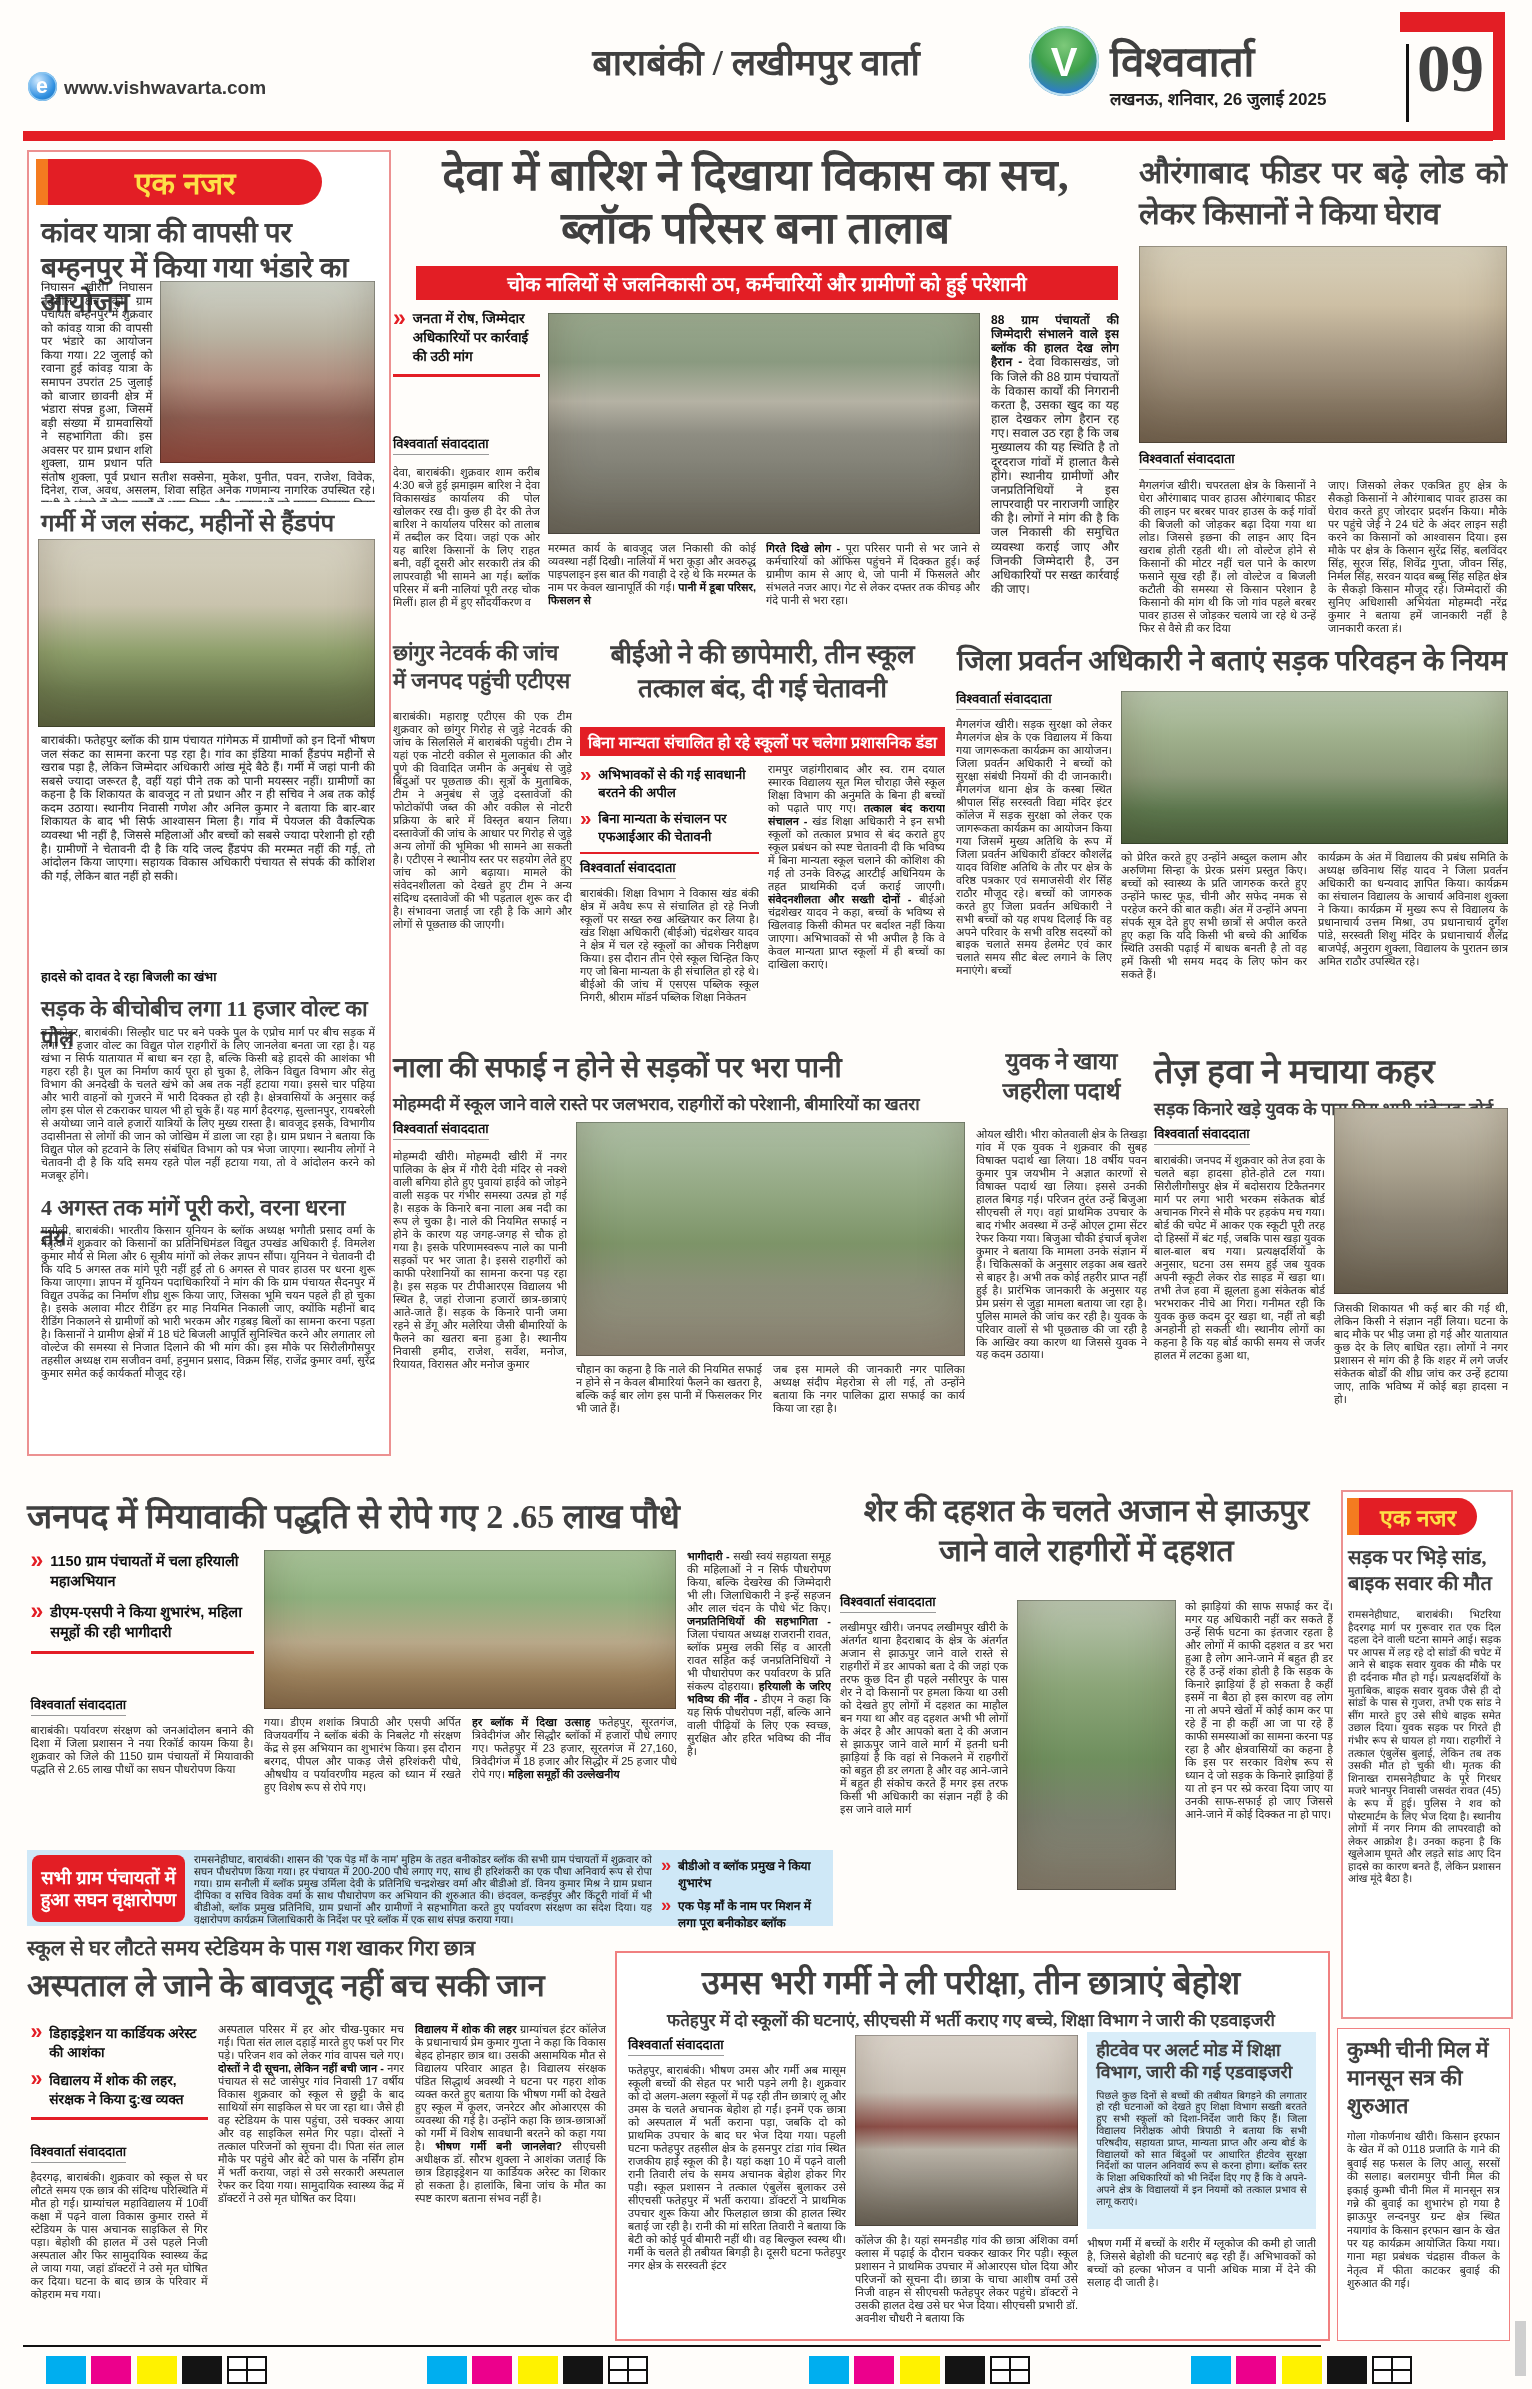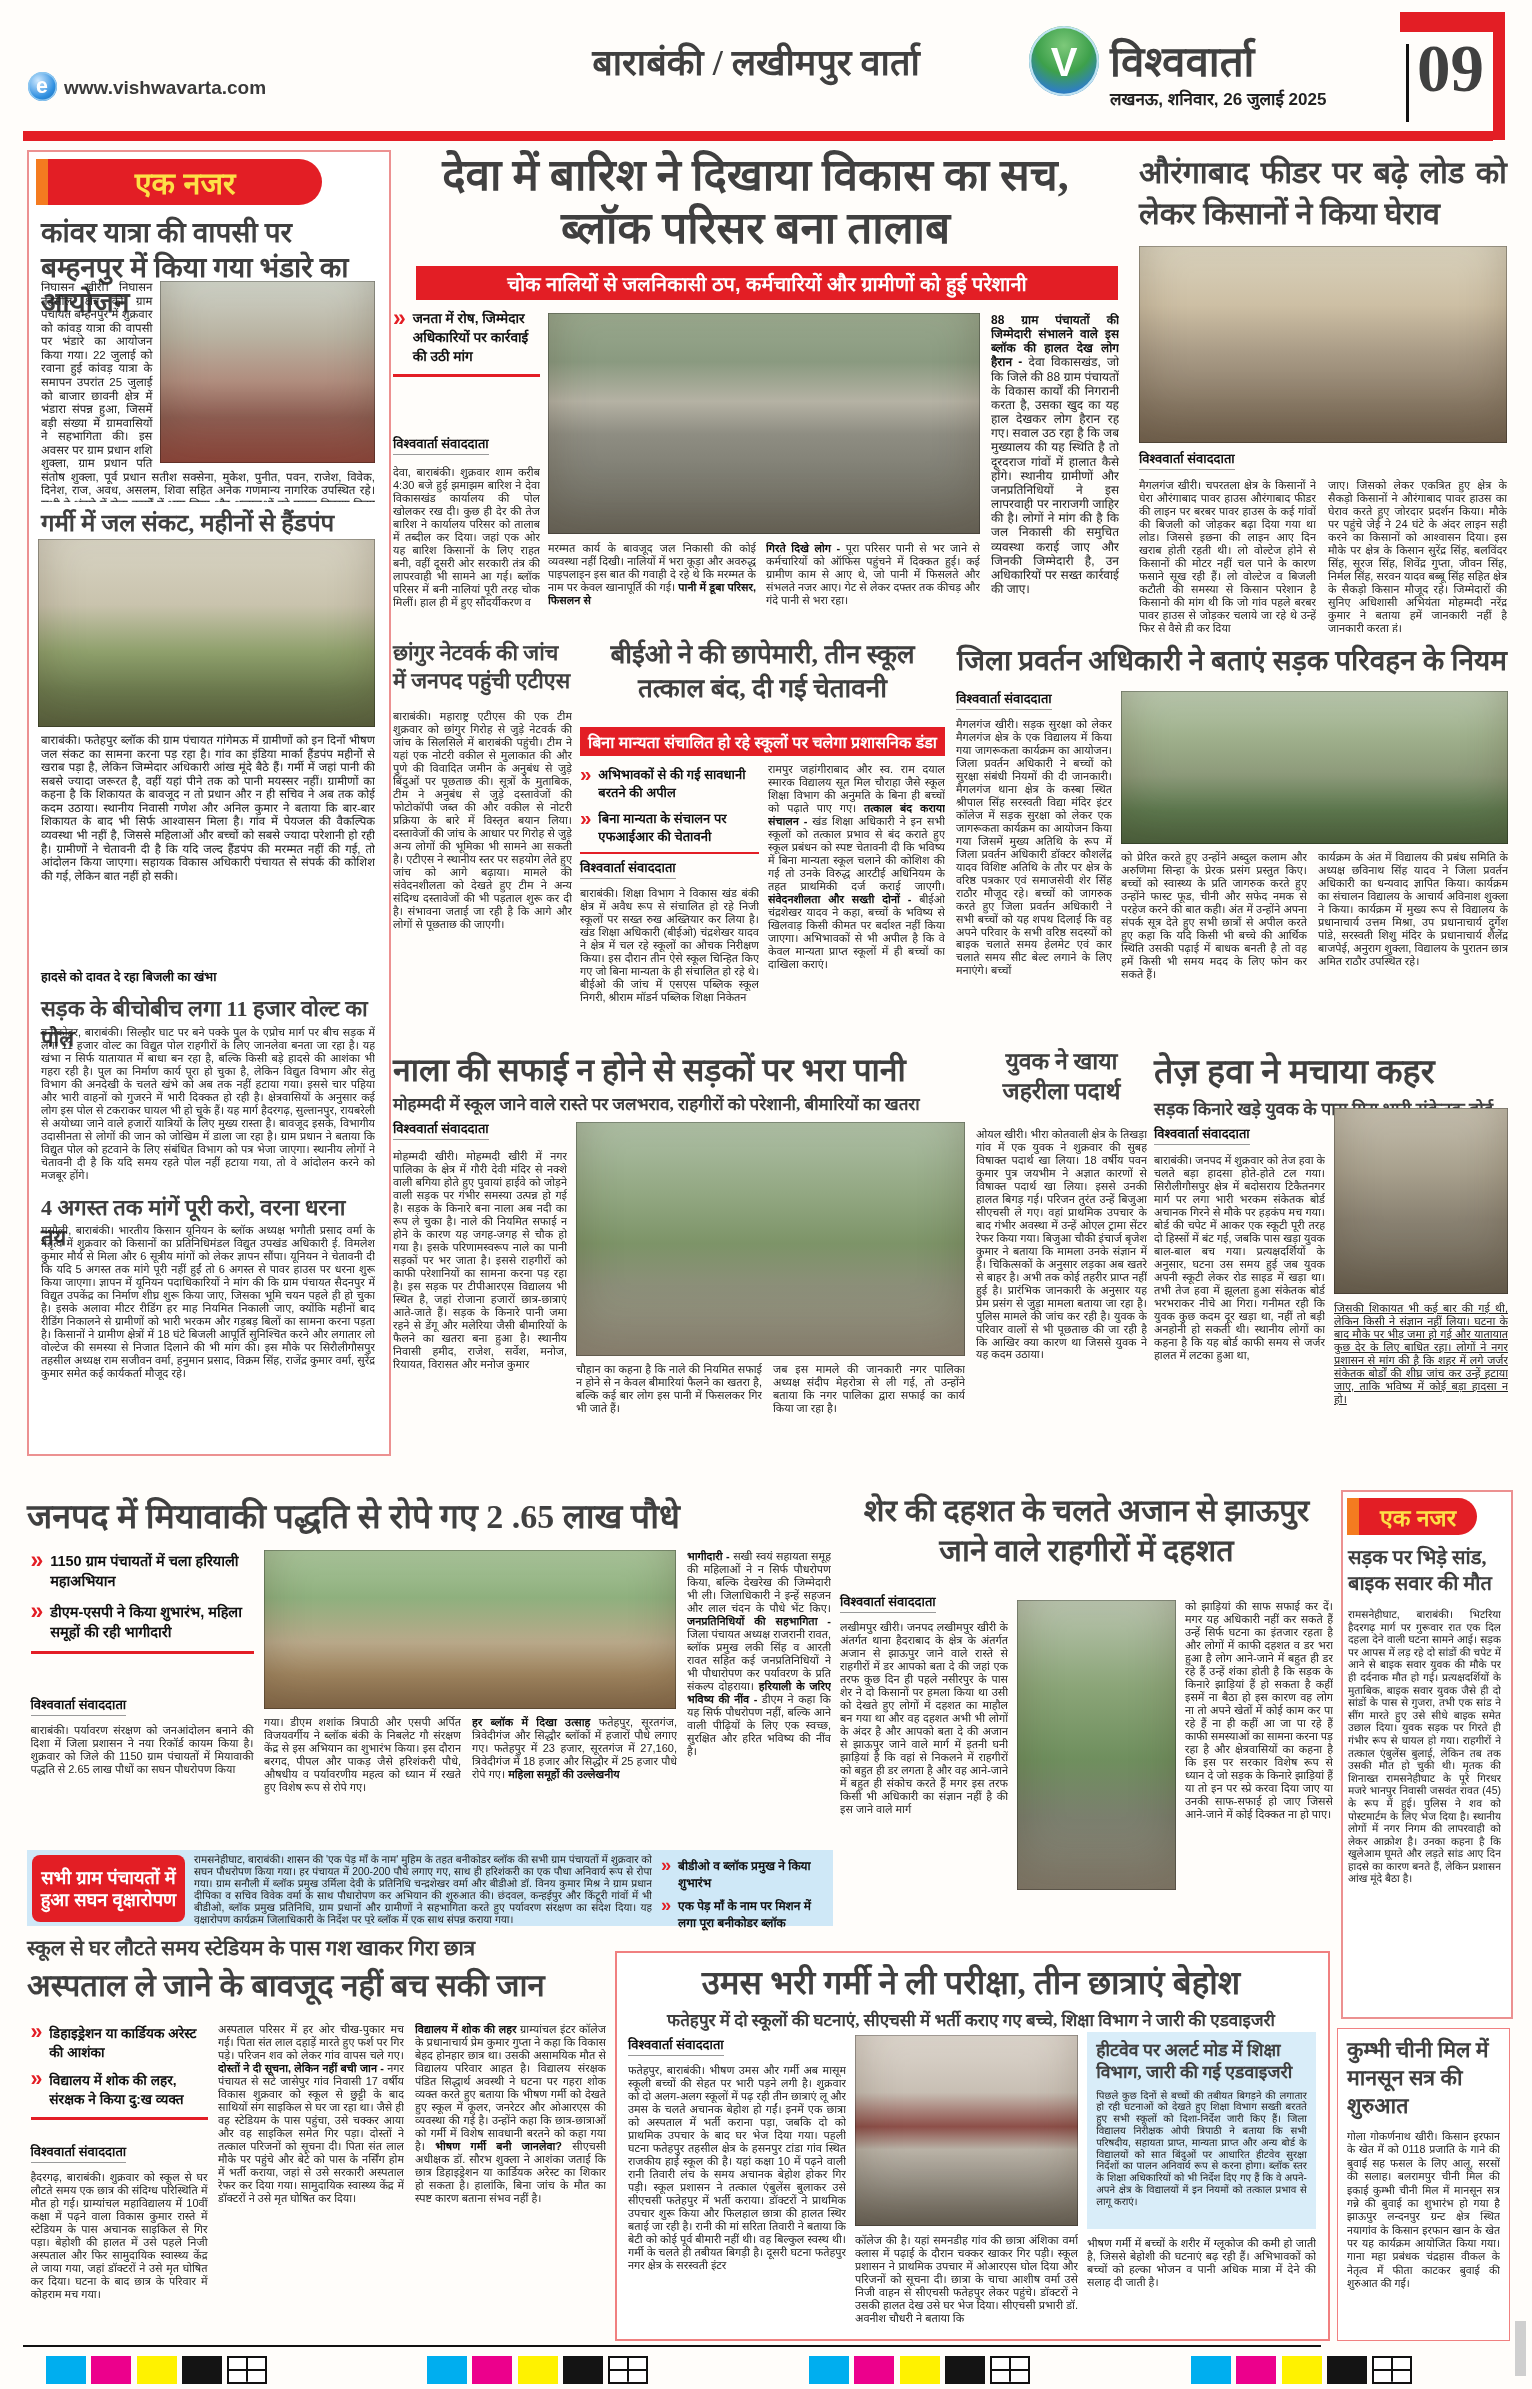--- a/index.html
+++ b/index.html
@@ -116,37 +116,37 @@
     <span>रामपुर जहांगीराबाद और स्व. राम दयाल स्मारक विद्यालय सूत मिल चौराहा जैसे स्कूल शिक्षा विभाग की अनुमति के बिना ही बच्चों को पढ़ाते पाए गए।</span> <span class="lead-in">तत्काल बंद कराया संचालन -</span> <span>खंड शिक्षा अधिकारी ने इन सभी स्कूलों को तत्काल प्रभाव से बंद कराते हुए स्कूल प्रबंधन को स्पष्ट चेतावनी दी कि भविष्य में बिना मान्यता स्कूल चलाने की कोशिश की गई तो उनके विरुद्ध आरटीई अधिनियम के तहत प्राथमिकी दर्ज कराई जाएगी।</span> <span class="lead-in">संवेदनशीलता और सख्ती दोनों -</span> <span>बीईओ चंद्रशेखर यादव ने कहा, बच्चों के भविष्य से खिलवाड़ किसी कीमत पर बर्दाश्त नहीं किया जाएगा। अभिभावकों से भी अपील है कि वे केवल मान्यता प्राप्त स्कूलों में ही बच्चों का दाखिला कराएं।</span>
   </div>
 
   <div class="abs hl" style="left:956px;top:640px;width:552px;height:43px;font-size:28px;text-align:center;">जिला प्रवर्तन अधिकारी ने बताएं सड़क परिवहन के नियम</div>
   <div class="abs" style="left:956px;top:689px;"><span class="byline">विश्ववार्ता संवाददाता</span></div>
   <div class="abs body-txt" style="left:956px;top:718px;width:156px;height:322px;">मैगलगंज खीरी। सड़क सुरक्षा को लेकर मैगलगंज क्षेत्र के एक विद्यालय में किया गया जागरूकता कार्यक्रम का आयोजन। जिला प्रवर्तन अधिकारी ने बच्चों को सुरक्षा संबंधी नियमों की दी जानकारी। मैगलगंज थाना क्षेत्र के कस्बा स्थित श्रीपाल सिंह सरस्वती विद्या मंदिर इंटर कॉलेज में सड़क सुरक्षा को लेकर एक जागरूकता कार्यक्रम का आयोजन किया गया जिसमें मुख्य अतिथि के रूप में जिला प्रवर्तन अधिकारी डॉक्टर कौशलेंद्र यादव विशिष्ट अतिथि के तौर पर क्षेत्र के वरिष्ठ पत्रकार एवं समाजसेवी शेर सिंह राठौर मौजूद रहे। बच्चों को जागरुक करते हुए जिला प्रवर्तन अधिकारी ने सभी बच्चों को यह शपथ दिलाई कि वह अपने परिवार के सभी वरिष्ठ सदस्यों को बाइक चलाते समय हेलमेट एवं कार चलाते समय सीट बेल्ट लगाने के लिए मनाएंगे। बच्चों</div>
   <div class="abs photo" style="left:1121px;top:691px;width:387px;height:153px;background:linear-gradient(180deg,#b9c7ad 0%,#9fb08c 30%,#8d9a7a 55%,#5f7d52 78%,#4e6a44 100%);"></div>
   <div class="abs body-txt" style="left:1121px;top:851px;width:186px;height:189px;">को प्रेरित करते हुए उन्होंने अब्दुल कलाम और अरुणिमा सिन्हा के प्रेरक प्रसंग प्रस्तुत किए। बच्चों को स्वास्थ्य के प्रति जागरुक करते हुए उन्होंने फास्ट फूड, चीनी और सफेद नमक से परहेज करने की बात कही। अंत में उन्होंने अपना संपर्क सूत्र देते हुए सभी छात्रों से अपील करते हुए कहा कि यदि किसी भी बच्चे की आर्थिक स्थिति उसकी पढ़ाई में बाधक बनती है तो वह हमें किसी भी समय मदद के लिए फोन कर सकते हैं।</div>
   <div class="abs body-txt" style="left:1318px;top:851px;width:190px;height:189px;">कार्यक्रम के अंत में विद्यालय की प्रबंध समिति के अध्यक्ष छविनाथ सिंह यादव ने जिला प्रवर्तन अधिकारी का धन्यवाद ज्ञापित किया। कार्यक्रम का संचालन विद्यालय के आचार्य अविनाश शुक्ला ने किया। कार्यक्रम में मुख्य रूप से विद्यालय के प्रधानाचार्य उत्तम मिश्रा, उप प्रधानाचार्य दुर्गेश पांडे, सरस्वती शिशु मंदिर के प्रधानाचार्य शैलेंद्र बाजपेई, अनुराग शुक्ला, विद्यालय के पुरातन छात्र अमित राठौर उपस्थित रहे।</div>
 
-  <div class="abs hl" style="left:393px;top:1047px;width:573px;height:40px;font-size:32px;">नाला की सफाई न होने से सड़कों पर भरा पानी</div>
+  <div class="abs hl" style="left:393px;top:1047px;width:573px;height:40px;font-size:28px;">नाला की सफाई न होने से सड़कों पर भरा पानी</div>
   <div class="abs hl" style="left:393px;top:1092px;width:573px;height:23px;font-size:17px;">मोहम्मदी में स्कूल जाने वाले रास्ते पर जलभराव, राहगीरों को परेशानी, बीमारियों का खतरा</div>
   <div class="abs" style="left:393px;top:1119px;"><span class="byline">विश्ववार्ता संवाददाता</span></div>
   <div class="abs body-txt" style="left:393px;top:1150px;width:174px;height:336px;">मोहम्मदी खीरी। मोहम्मदी खीरी में नगर पालिका के क्षेत्र में गौरी देवी मंदिर से नक्शे वाली बगिया होते हुए पुवायां हाईवे को जोड़ने वाली सड़क पर गंभीर समस्या उत्पन्न हो गई है। सड़क के किनारे बना नाला अब नदी का रूप ले चुका है। नाले की नियमित सफाई न होने के कारण यह जगह-जगह से चौक हो गया है। इसके परिणामस्वरूप नाले का पानी सड़कों पर भर जाता है। इससे राहगीरों को काफी परेशानियों का सामना करना पड़ रहा है। इस सड़क पर टीपीआरएस विद्यालय भी स्थित है, जहां रोजाना हजारों छात्र-छात्राएं आते-जाते हैं। सड़क के किनारे पानी जमा रहने से डेंगू और मलेरिया जैसी बीमारियों के फैलने का खतरा बना हुआ है। स्थानीय निवासी हमीद, राजेश, सर्वेश, मनोज, रियायत, विरासत और मनोज कुमार</div>
   <div class="abs photo" style="left:576px;top:1122px;width:389px;height:234px;background:linear-gradient(180deg,#aebfa5 0%,#93a883 30%,#7d9468 52%,#8c8f79 70%,#9a9484 100%);"></div>
   <div class="abs body-txt" style="left:576px;top:1363px;width:186px;height:122px;">चौहान का कहना है कि नाले की नियमित सफाई न होने से न केवल बीमारियां फैलने का खतरा है, बल्कि कई बार लोग इस पानी में फिसलकर गिर भी जाते हैं।</div>
   <div class="abs body-txt" style="left:773px;top:1363px;width:192px;height:122px;">जब इस मामले की जानकारी नगर पालिका अध्यक्ष संदीप मेहरोत्रा से ली गई, तो उन्होंने बताया कि नगर पालिका द्वारा सफाई का कार्य किया जा रहा है।</div>
 
   <div class="abs hl" style="left:976px;top:1047px;width:171px;height:75px;font-size:23px;line-height:1.3;text-align:center;">युवक ने खाया जहरीला पदार्थ</div>
   <div class="abs body-txt" style="left:976px;top:1128px;width:171px;height:357px;">ओयल खीरी। भीरा कोतवाली क्षेत्र के तिखड़ा गांव में एक युवक ने शुक्रवार की सुबह विषाक्त पदार्थ खा लिया। 18 वर्षीय पवन कुमार पुत्र जयभीम ने अज्ञात कारणों से विषाक्त पदार्थ खा लिया। इससे उनकी हालत बिगड़ गई। परिजन तुरंत उन्हें बिजुआ सीएचसी ले गए। वहां प्राथमिक उपचार के बाद गंभीर अवस्था में उन्हें ओएल ट्रामा सेंटर रेफर किया गया। बिजुआ चौकी इंचार्ज बृजेश कुमार ने बताया कि मामला उनके संज्ञान में है। चिकित्सकों के अनुसार लड़का अब खतरे से बाहर है। अभी तक कोई तहरीर प्राप्त नहीं हुई है। प्रारंभिक जानकारी के अनुसार यह प्रेम प्रसंग से जुड़ा मामला बताया जा रहा है। पुलिस मामले की जांच कर रही है। युवक के परिवार वालों से भी पूछताछ की जा रही है कि आखिर क्या कारण था जिससे युवक ने यह कदम उठाया।</div>
 
   <div class="abs hl" style="left:1154px;top:1047px;width:354px;height:44px;font-size:34px;">तेज़ हवा ने मचाया कहर</div>
   <div class="abs hl" style="left:1154px;top:1096px;width:354px;height:23px;font-size:17.6px;">सड़क किनारे खड़े युवक के पास गिरा भारी संकेतक बोर्ड</div>
   <div class="abs" style="left:1154px;top:1124px;"><span class="byline">विश्ववार्ता संवाददाता</span></div>
   <div class="abs body-txt" style="left:1154px;top:1154px;width:171px;height:331px;">बाराबंकी। जनपद में शुक्रवार को तेज हवा के चलते बड़ा हादसा होते-होते टल गया। सिरौलीगौसपुर क्षेत्र में बदोसराय टिकैतनगर मार्ग पर लगा भारी भरकम संकेतक बोर्ड अचानक गिरने से मौके पर हड़कंप मच गया। बोर्ड की चपेट में आकर एक स्कूटी पूरी तरह दो हिस्सों में बंट गई, जबकि पास खड़ा युवक बाल-बाल बच गया। प्रत्यक्षदर्शियों के अनुसार, घटना उस समय हुई जब युवक अपनी स्कूटी लेकर रोड साइड में खड़ा था। तभी तेज हवा में झूलता हुआ संकेतक बोर्ड भरभराकर नीचे आ गिरा। गनीमत रही कि युवक कुछ कदम दूर खड़ा था, नहीं तो बड़ी अनहोनी हो सकती थी। स्थानीय लोगों का कहना है कि यह बोर्ड काफी समय से जर्जर हालत में लटका हुआ था,</div>
   <div class="abs photo" style="left:1334px;top:1108px;width:174px;height:186px;background:linear-gradient(180deg,#c5bfae 0%,#a79f8c 35%,#8a8272 60%,#6e6758 100%);"></div>
-  <div class="abs body-txt" style="left:1334px;top:1302px;width:174px;height:183px;text-decoration:underline;">जिसकी शिकायत भी कई बार की गई थी, लेकिन किसी ने संज्ञान नहीं लिया। घटना के बाद मौके पर भीड़ जमा हो गई और यातायात कुछ देर के लिए बाधित रहा। लोगों ने नगर प्रशासन से मांग की है कि शहर में लगे जर्जर संकेतक बोर्डों की शीघ्र जांच कर उन्हें हटाया जाए, ताकि भविष्य में कोई बड़ा हादसा न हो।</div>
+  <div class="abs body-txt" style="left:1334px;top:1302px;width:174px;height:183px;">जिसकी शिकायत भी कई बार की गई थी, लेकिन किसी ने संज्ञान नहीं लिया। घटना के बाद मौके पर भीड़ जमा हो गई और यातायात कुछ देर के लिए बाधित रहा। लोगों ने नगर प्रशासन से मांग की है कि शहर में लगे जर्जर संकेतक बोर्डों की शीघ्र जांच कर उन्हें हटाया जाए, ताकि भविष्य में कोई बड़ा हादसा न हो।</div>
 
   <div class="abs hl" style="left:27px;top:1492px;width:806px;height:47px;font-size:34px;">जनपद में मियावाकी पद्धति से रोपे गए 2 .65 लाख पौधे</div>
   <div class="abs" style="left:30.5px;top:1550px;width:223px;border-bottom:3.1px solid #e31e25;padding-bottom:10.7px;">
     <div class="bullet-item" style="font-size:14.5px;margin-bottom:10.7px;">
         <span class="chev" style="font-size:23px;">»</span>
         <span>1150 ग्राम पंचायतों में चला हरियाली महाअभियान</span>
       </div>
     <div class="bullet-item" style="font-size:14.5px;">
         <span class="chev" style="font-size:23px;">»</span>
         <span>डीएम-एसपी ने किया शुभारंभ, महिला समूहों की रही भागीदारी</span>

